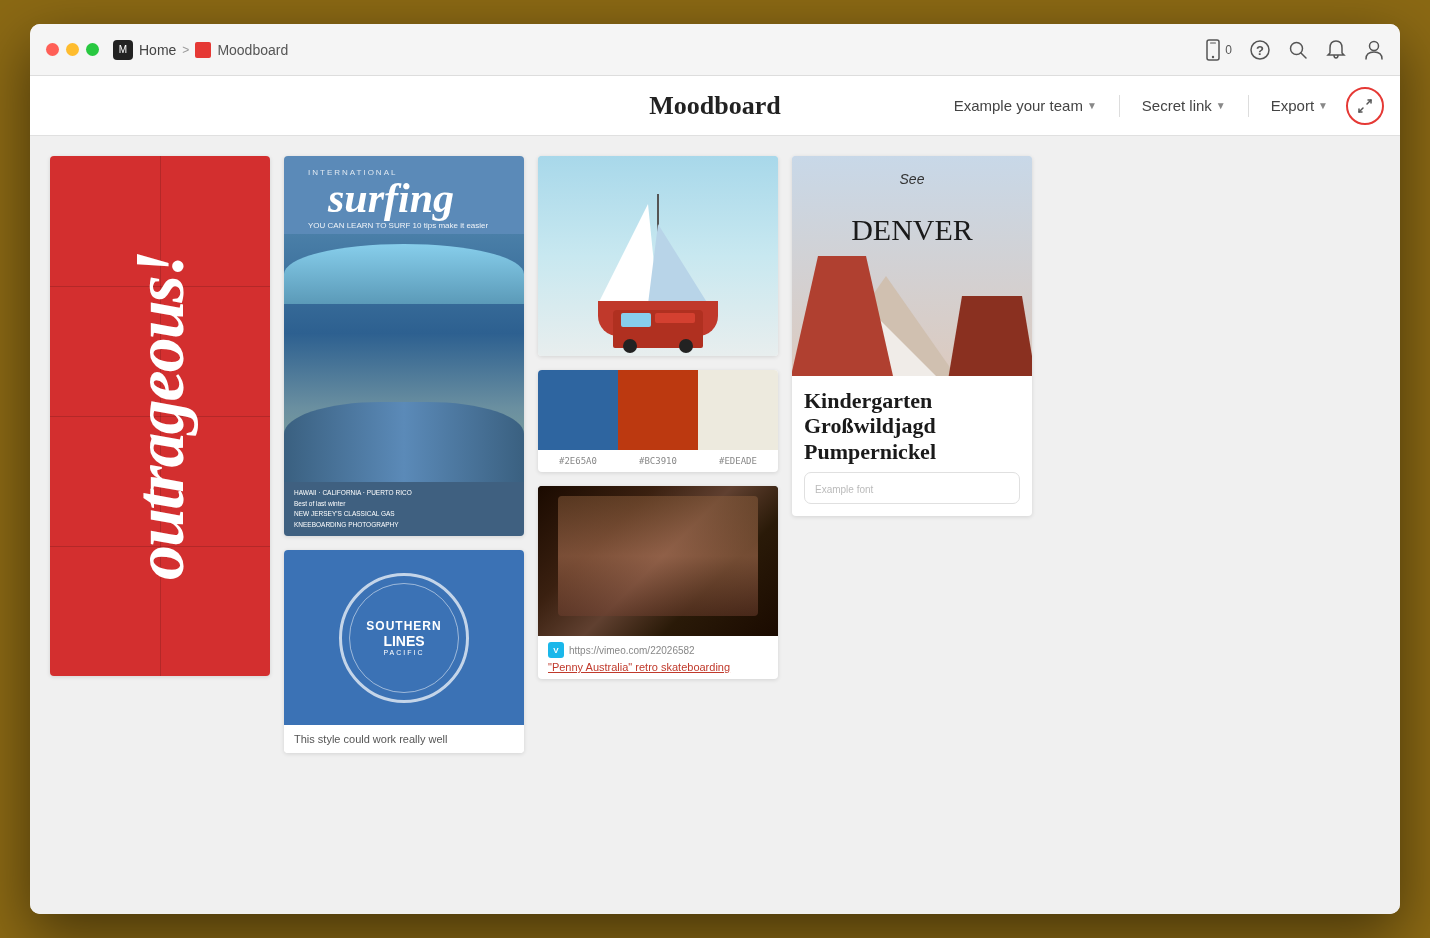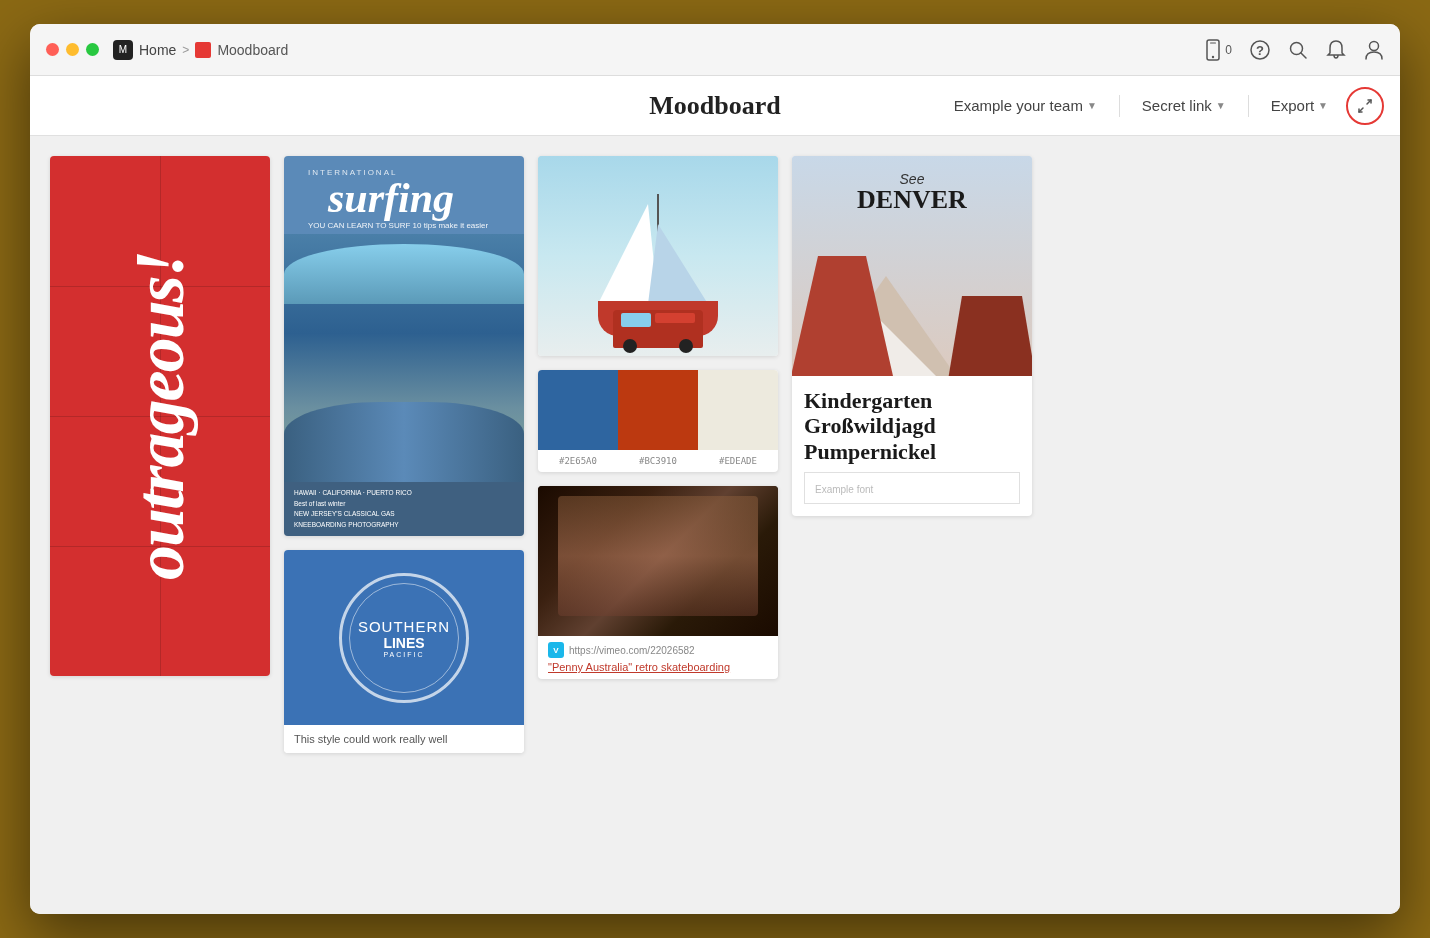--- a/index.html
+++ b/index.html
@@ -301,22 +301,22 @@
       border: 1.5px solid rgba(255,255,255,0.5);
       border-radius: 50%;
       width: 110px;
       height: 110px;
       display: flex;
       flex-direction: column;
       align-items: center;
       justify-content: center;
     }
     .southern-title {
-      font-size: 15px;
-      font-weight: normal;
+      font-size: 12px;
+      font-weight: bold;
       color: white;
       text-transform: uppercase;
       letter-spacing: 1px;
     }
     .southern-lines {
       font-size: 14px;
       font-weight: 900;
       color: white;
       text-transform: uppercase;
     }
@@ -508,41 +508,42 @@
       top: 15px;
       left: 0; right: 0;
       text-align: center;
     }
     .denver-see {
       font-size: 14px;
       color: #333;
       font-style: italic;
     }
     .denver-name {
-      font-size: 26px;
-      font-weight: 700;
+      font-size: 30px;
+      font-weight: 400;
       color: #1a1a1a;
       font-family: Georgia, serif;
       line-height: 1;
+      margin-top: 28px;
     }
     .denver-text {
       padding: 12px;
     }
     .denver-heading {
       font-size: 22px;
       font-weight: 900;
       color: #1a1a1a;
       font-family: Georgia, serif;
       line-height: 1.15;
     }
     .denver-font-sample {
       margin-top: 8px;
       padding: 6px 10px;
       border: 1px solid #e0e0e0;
-      border-radius: 0;
+      border-radius: 7px;
     }
     .denver-font-label {
       font-size: 10px;
       color: #bbb;
     }
 
     
     .toolbar-divider {
       width: 1px;
       height: 22px;

